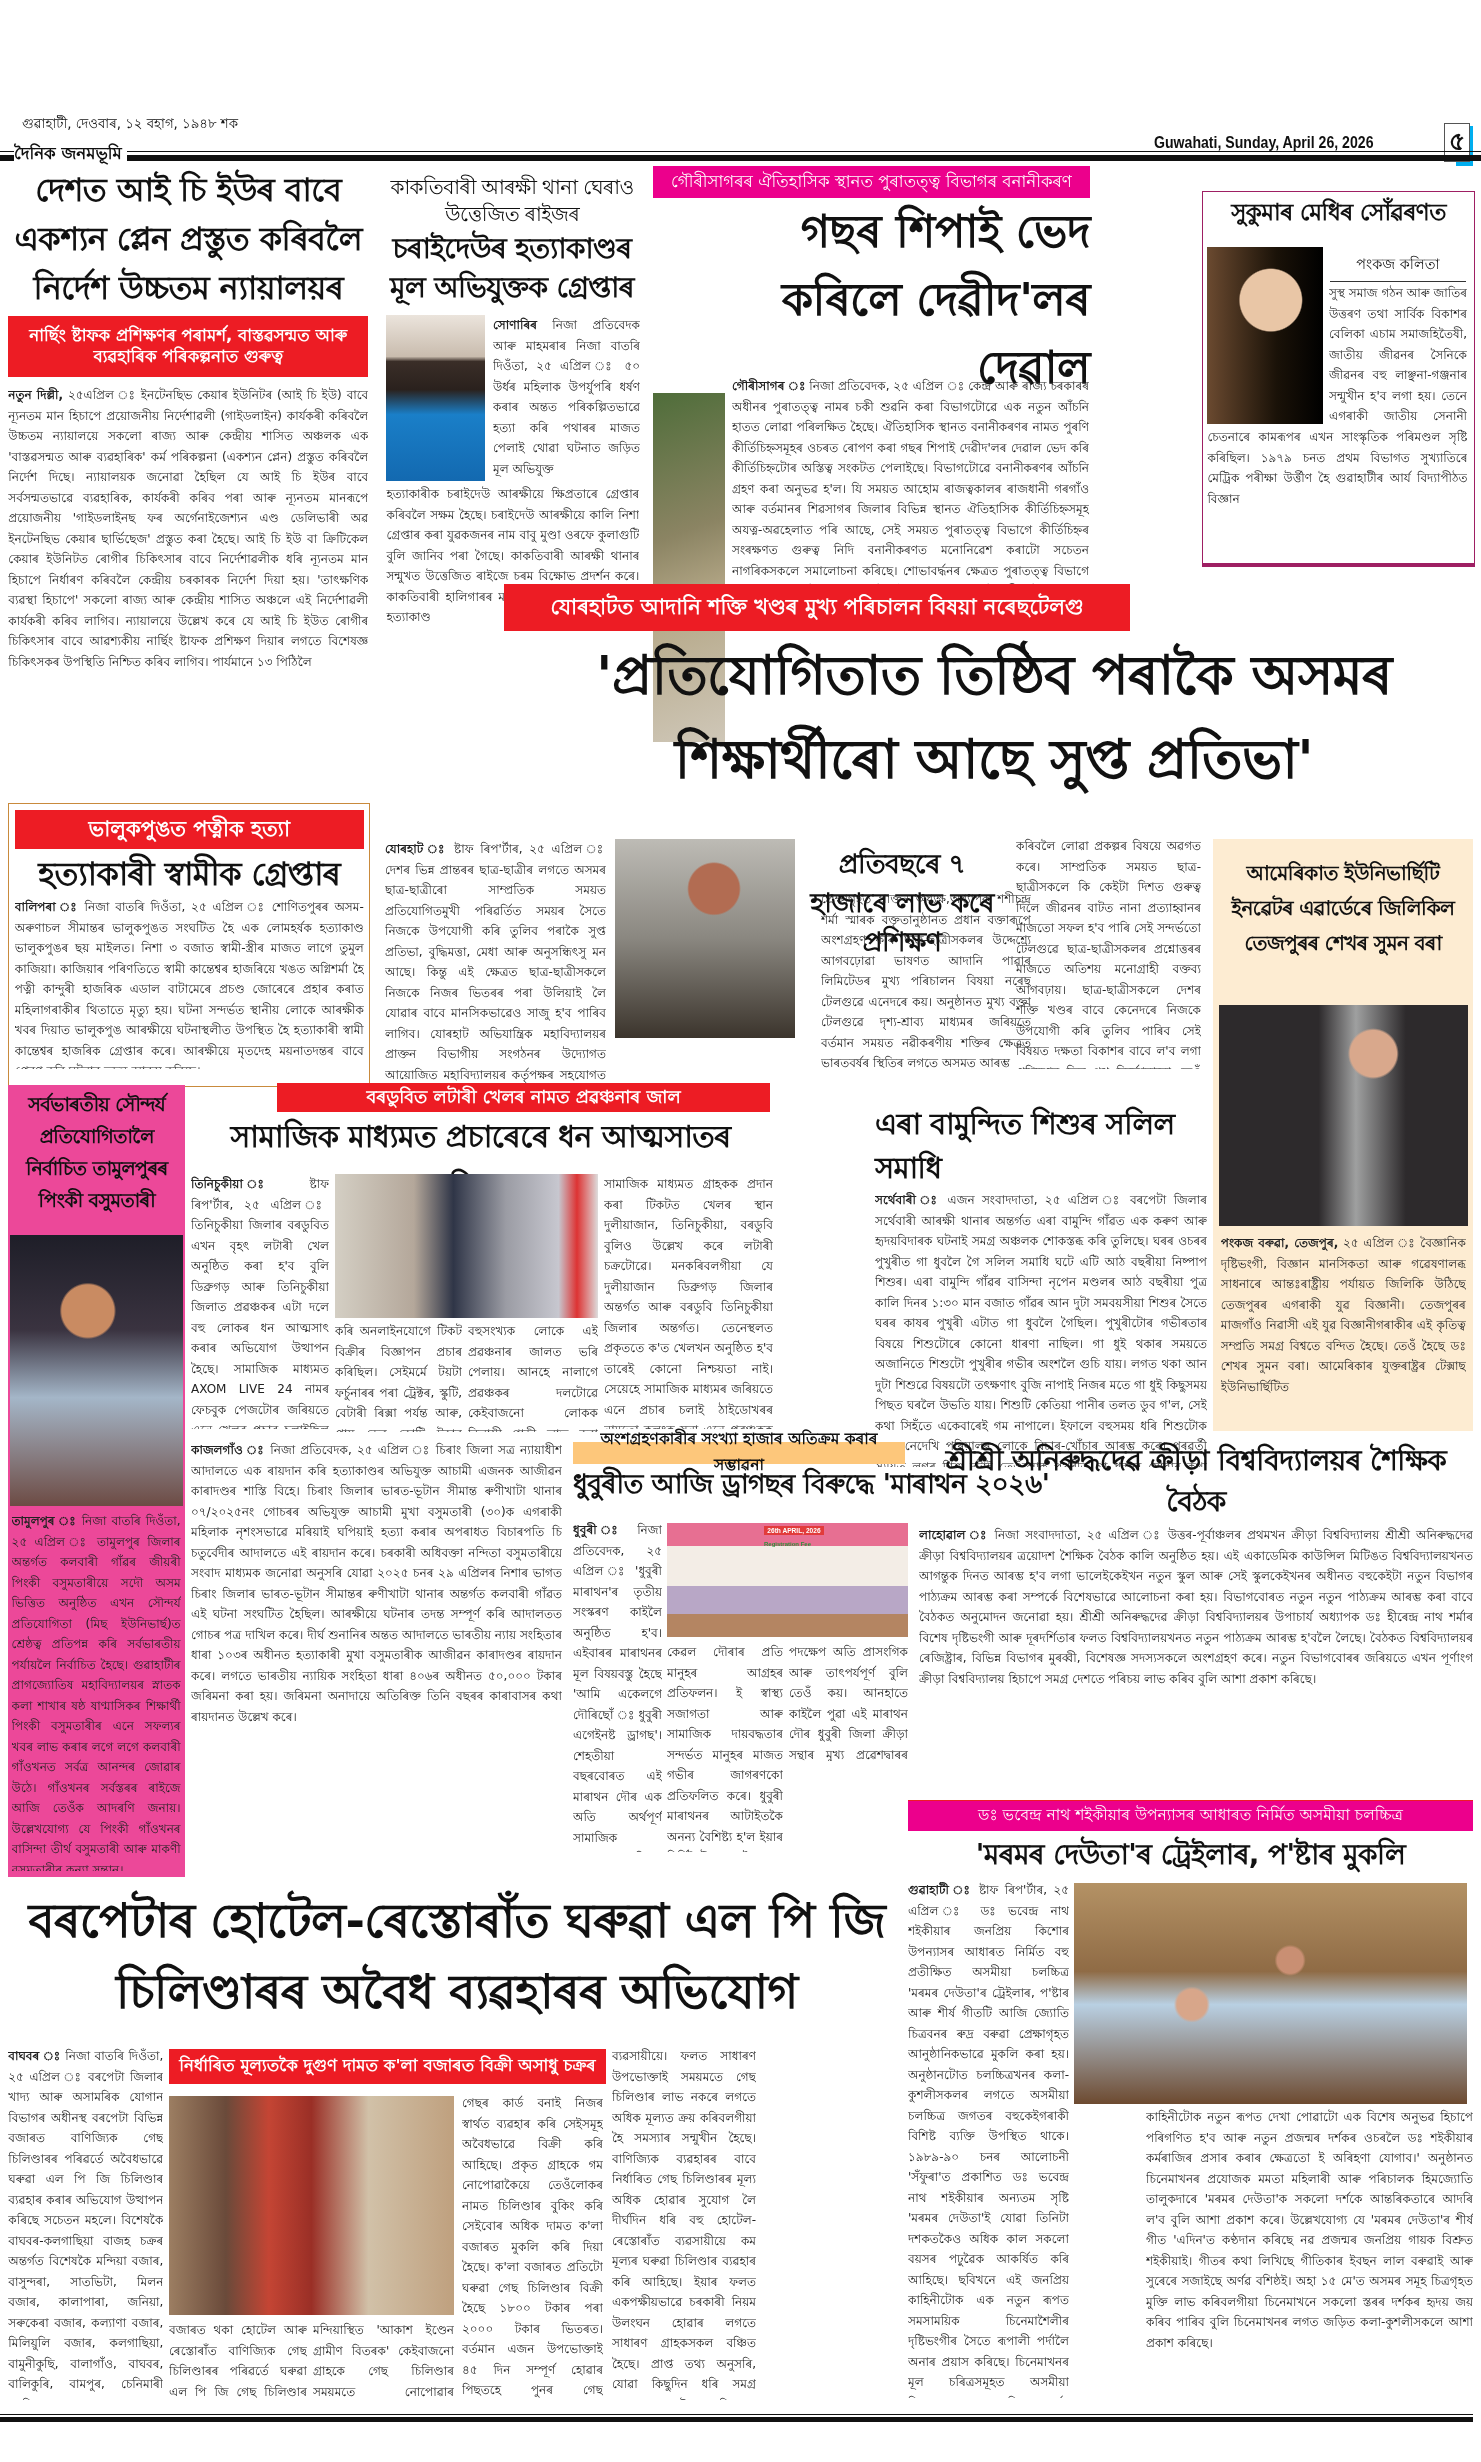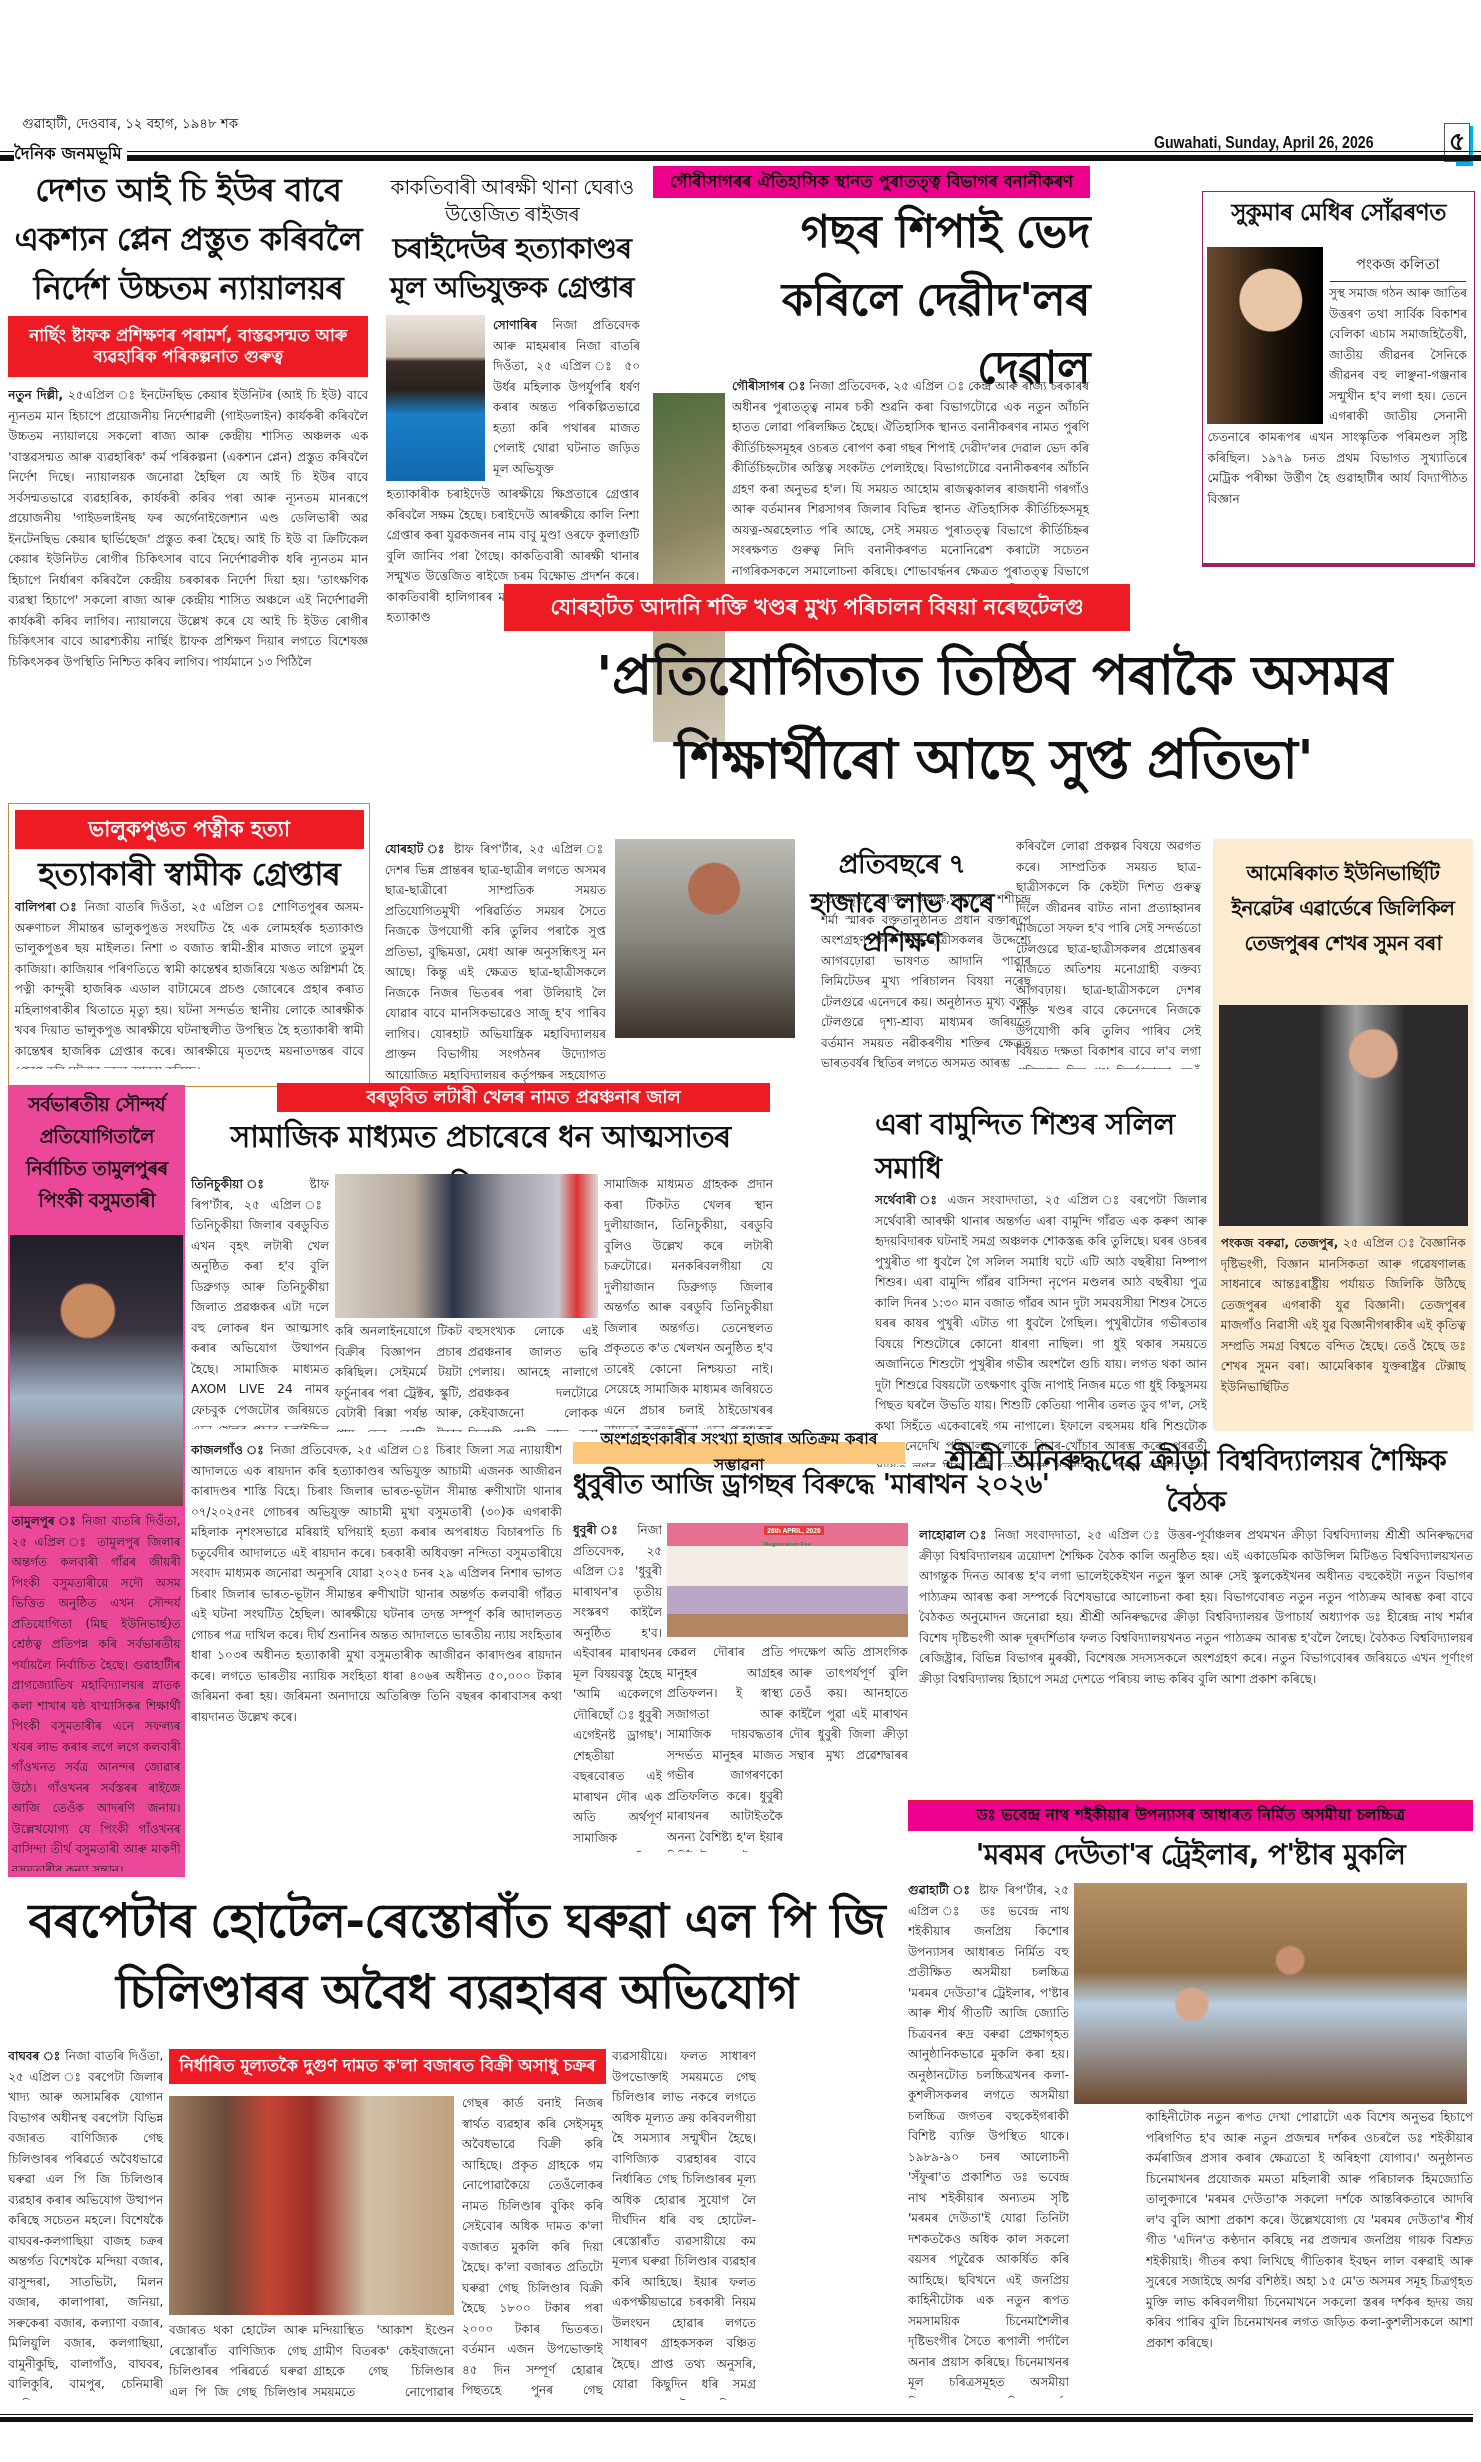--- a/index.html
+++ b/index.html
@@ -2,21 +2,21 @@
 <html style="font-size:8.9px"><head>
 <meta charset="utf-8">
 <style>
   html,body{margin:0;padding:0;background:#fff;}
   body{width:1481px;height:2462px;position:relative;overflow:hidden;font-family:"DejaVu Sans",sans-serif;color:#111;}
   .abs{position:absolute;}
   .hl{font-family:"DejaVu Sans",sans-serif;font-weight:bold;color:#111;line-height:1.15;text-align:center;letter-spacing:-0.6px;}
   .body-text{font-family:"DejaVu Sans",sans-serif;font-size:12px;line-height:20.5px;text-align:justify;color:#222;overflow:hidden;}
   .body-text b{font-weight:bold;}
   .kicker-red{background:#ed1c24;color:#fff;font-weight:bold;text-align:center;display:flex;align-items:center;justify-content:center;line-height:1.25;}
-  .kicker-pink{background:#ec008c;color:#000000;font-weight:bold;text-align:left;display:flex;align-items:center;justify-content:center;}
+  .kicker-pink{background:#ec008c;color:#ffffff;font-weight:normal;text-align:left;display:flex;align-items:center;justify-content:center;}
   .kicker-orange{background:#fdc77b;color:#111;font-weight:bold;text-align:center;display:flex;align-items:center;justify-content:center;}
   .photo{overflow:hidden;}
   .cont{font-style:italic;float:right;}
   .rule{background:#111;}
 </style>
 </head>
 <body>
 
 <div class="abs" style="left:0;top:0;width:1481px;height:144px;">
   <div class="abs" style="left:22px;top:114px;font-size:13.3px;">গুৱাহাটী,  দেওবাৰ, ১২ বহাগ, ১৯৪৮ শক</div>

